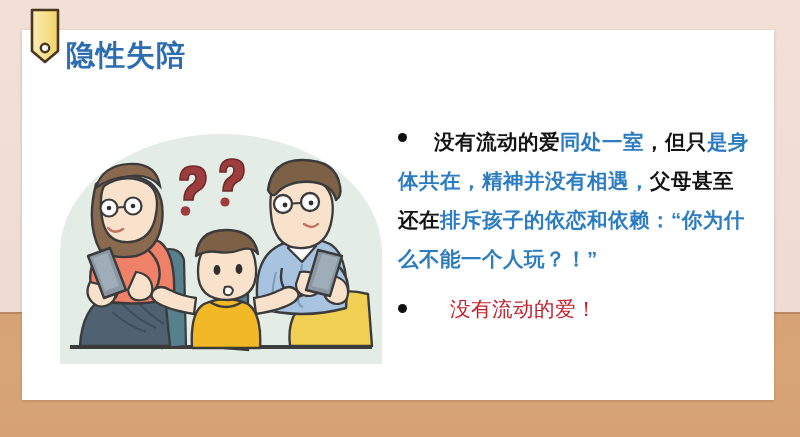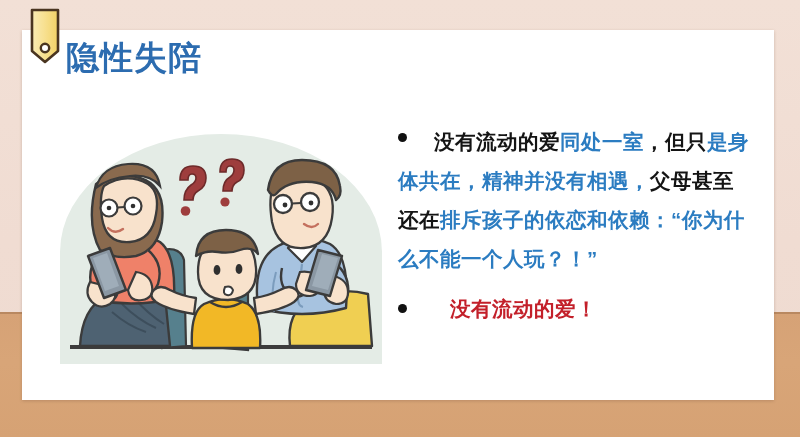--- a/index.html
+++ b/index.html
@@ -57,21 +57,21 @@
     width: 30px;
     height: 56px;
     z-index: 5;
   }
 
   
   #title {
     position: absolute;
     left: 66px;
     top: 36px;
-    font-size: 33px;
+    font-size: 29px;
     font-weight: bold;
     color: #2c6cb0;
     letter-spacing: 1px;
     white-space: nowrap;
     z-index: 6;
   }
 
   
   #illustration {
     position: absolute;
@@ -110,21 +110,21 @@
     color: #141414;
     letter-spacing: 0.5px;
   }
   .para .first-line-indent { padding-left: 36px; }
   .blue { color: #2b7cc1; margin-top: 20px; }
   .black { color: #141414; }
 
   .bullet2 { margin-top: 14px; }
   .red-text {
     font-size: 20.5px;
-    font-weight: bold;
+    font-weight: normal;
     color: #c3202a;
     letter-spacing: 0.5px;
     padding-left: 52px;
     line-height: 34px;
   }
 </style>
 </head>
 <body>
 
 <div id="slide">

